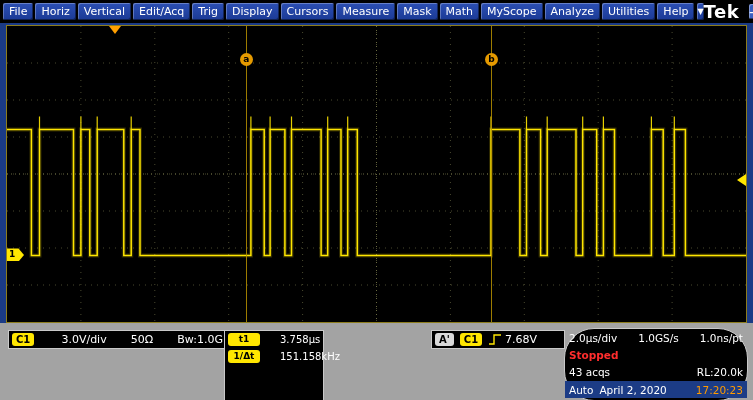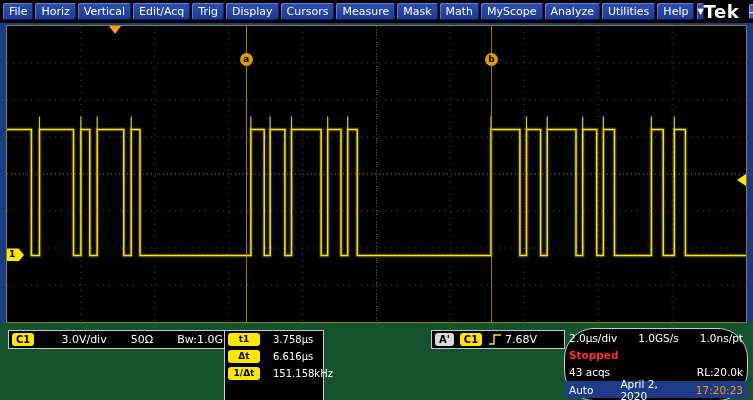--- a/index.html
+++ b/index.html
@@ -32,36 +32,36 @@
                 color:#000;font-size:9px;font-weight:bold;text-align:center;line-height:13px;z-index:3;}
   .trig-pos{position:absolute;top:0;width:0;height:0;border-left:6px solid transparent;
             border-right:6px solid transparent;border-top:8px solid #ff9f00;z-index:3;}
   .ch-marker{position:absolute;left:0;width:15px;height:13px;background:#ffe600;color:#000;
              font-size:9px;font-weight:bold;line-height:13px;padding-left:2px;z-index:3;
              clip-path:polygon(0 0,68% 0,100% 50%,68% 100%,0 100%);}
   .level-arrow{position:absolute;right:0;width:0;height:0;border-top:6px solid transparent;
                border-bottom:6px solid transparent;border-right:9px solid #ffe600;z-index:3;}
 
   
-  .readouts{position:absolute;left:0;top:323px;width:753px;height:77px;background:#14532d;}
+  .readouts{position:absolute;left:0;top:323px;width:753px;height:77px;background:#a3a3a3;}
   .box{position:absolute;background:#000;border:1px solid #c9c9c9;color:#fff;font-size:11px;}
   .hbox{display:flex;align-items:center;}
   .badge{display:inline-block;background:#ffe600;color:#000;border-radius:3px;padding:0 4px;
          font-size:10px;font-weight:bold;line-height:13px;margin:0 3px;text-align:center;}
   .badge.gray{background:#d9d9d9;}
   .ch-box{left:8px;top:7px;width:214px;height:17px;justify-content:space-between;padding-right:8px;}
   .cursor-box{left:224px;top:7px;width:98px;height:69px;}
   .cursor-row{display:flex;align-items:center;height:17px;}
-  .cursor-row .badge{min-width:24px;margin-right:13px;font-size:9px;}
+  .cursor-row .badge{min-width:24px;margin-right:20px;font-size:9px;}
   .cursor-row .cval{font-size:10px;}
   .trig-box{left:431px;top:7px;width:132px;height:17px;}
   .right-box{left:564px;top:5px;width:182px;height:71px;font-size:10.5px;border-radius:30px;}
   .rrow{display:flex;align-items:center;height:17px;padding:0 4px;justify-content:space-between;}
   .stopped{color:#ff2d2d;font-weight:bold;}
-  .r4{background:#1c3c86;margin:1px 0 0 0;gap:21px;}
+  .r4{background:#1c3c86;margin:1px 0 0 0;}
   .r4 .mode{margin-right:6px;}
   .r4 .time{color:#ff9b00;margin-left:auto;}
   .r4 .date{margin-right:auto;}
 </style>
 </head>
 <body>
 
 <div class="screen">
 
   <div class="menubar">
@@ -135,24 +135,20 @@
       <span>50Ω</span>
       <span>Bw:1.0G</span>
     </div>
 
     <div class="box cursor-box" id="cursor-box">
         <div class="cursor-row">
           <span class="badge">t1</span>
           <span class="cval">3.758µs</span>
         </div>
         <div class="cursor-row">
-          <span class="badge">Δt</span>
-          <span class="cval">6.616µs</span>
-        </div>
-        <div class="cursor-row">
           <span class="badge">1/Δt</span>
           <span class="cval">151.158kHz</span>
         </div>
       </div>
 
     <div class="box hbox trig-box">
       <span class="badge gray">A'</span>
       <span class="badge">C1</span>
       <svg width="14" height="13" viewBox="0 0 14 13" style="margin:0 3px;">
         <path d="M1,11 H6 V2 H13" stroke="#ffe600" stroke-width="1.4" fill="none"></path>

